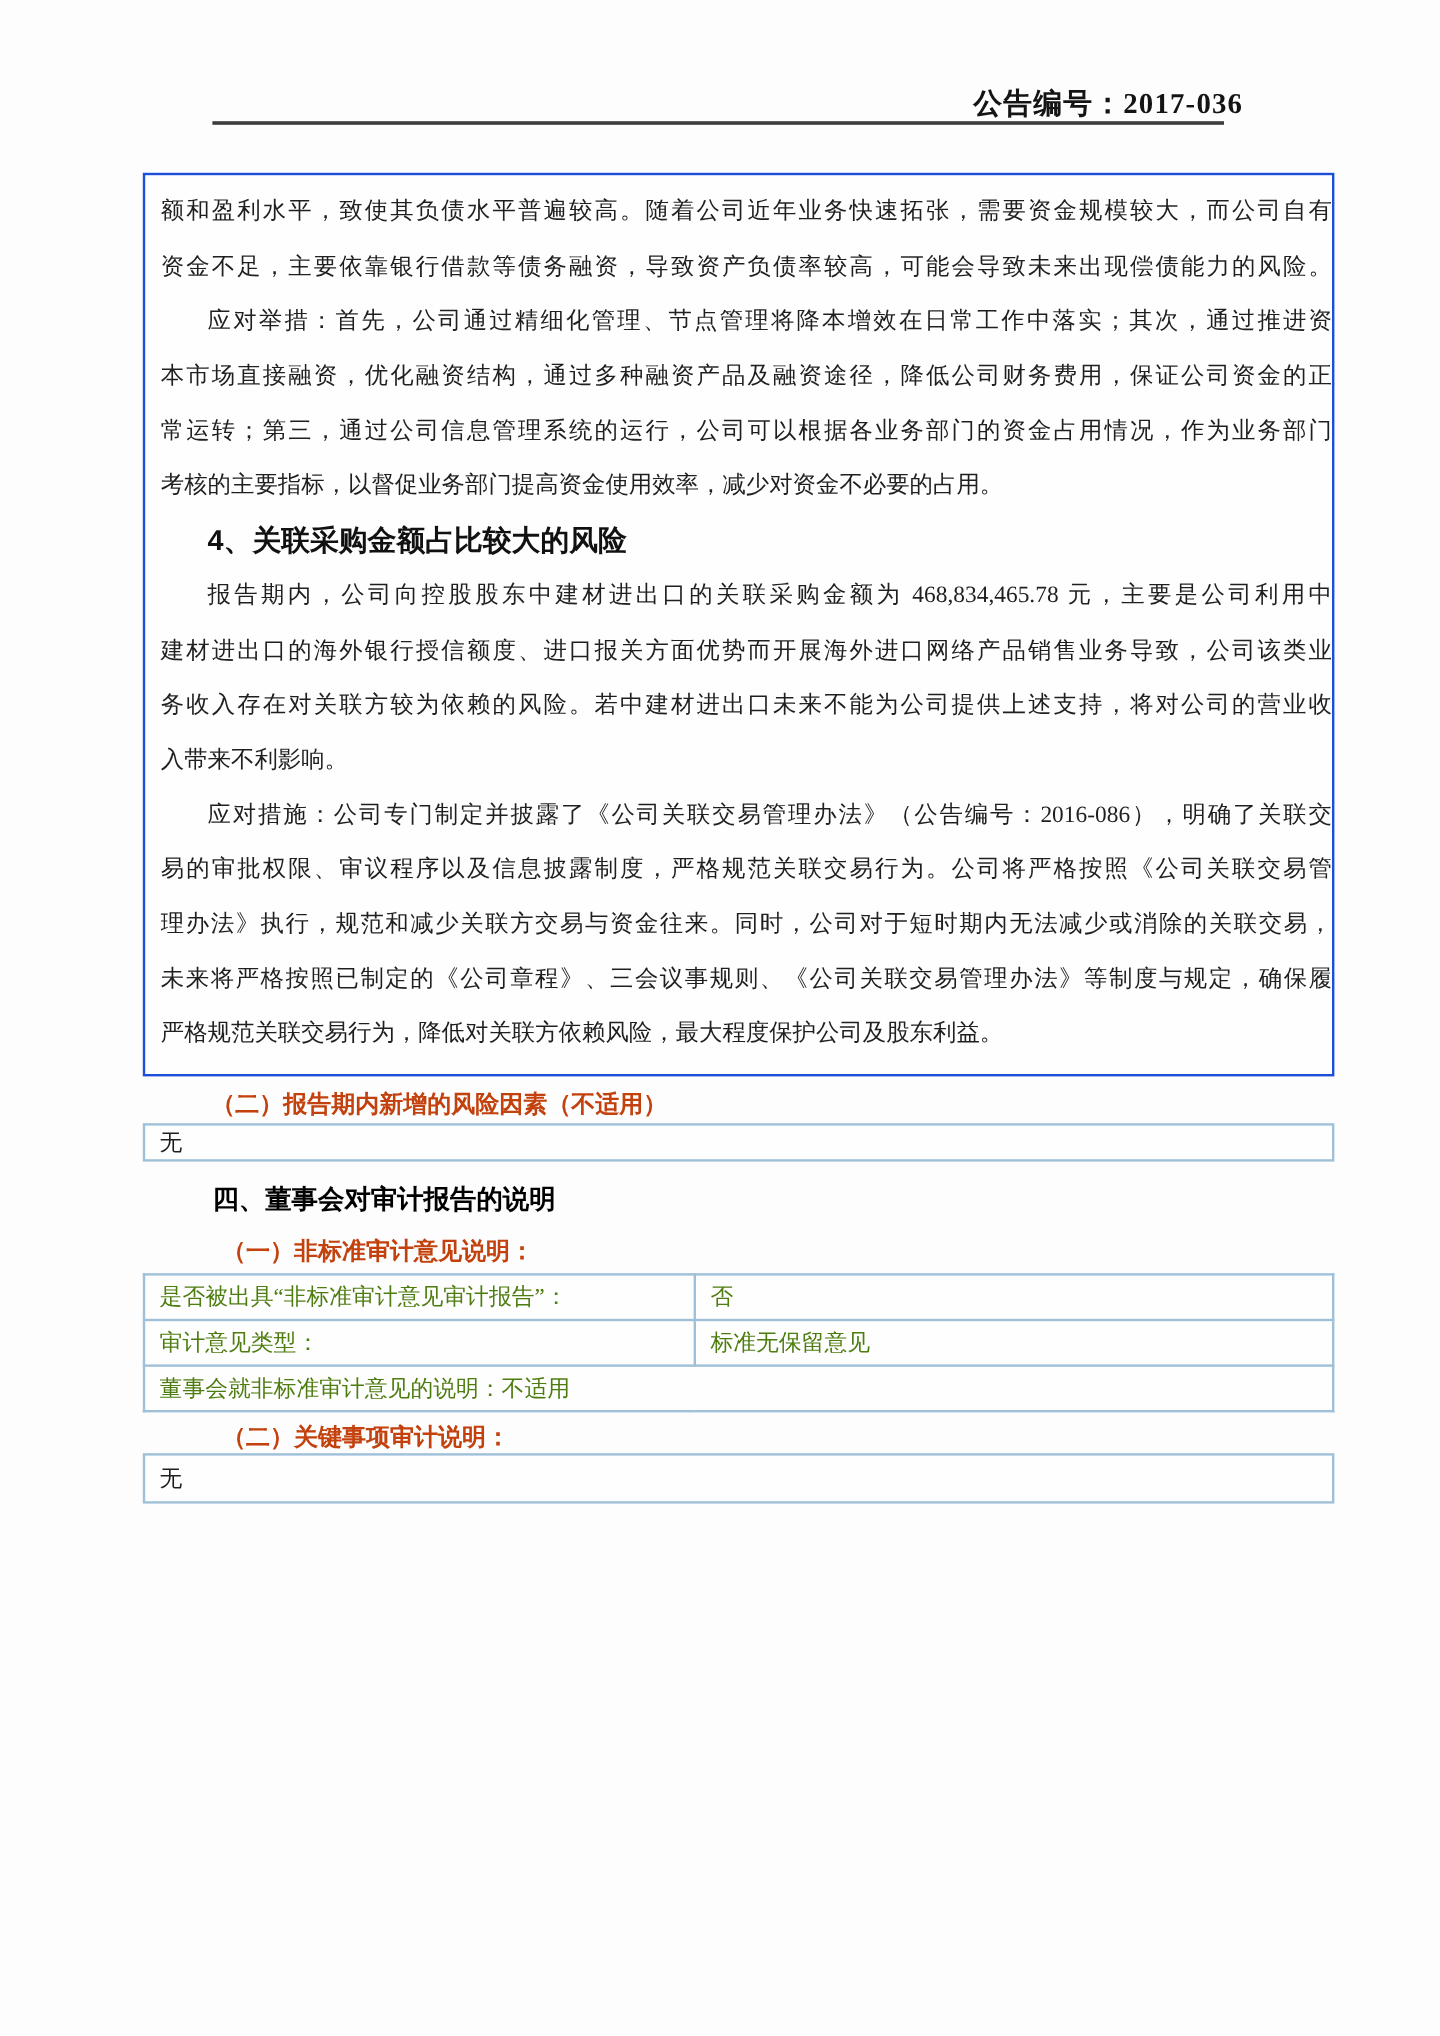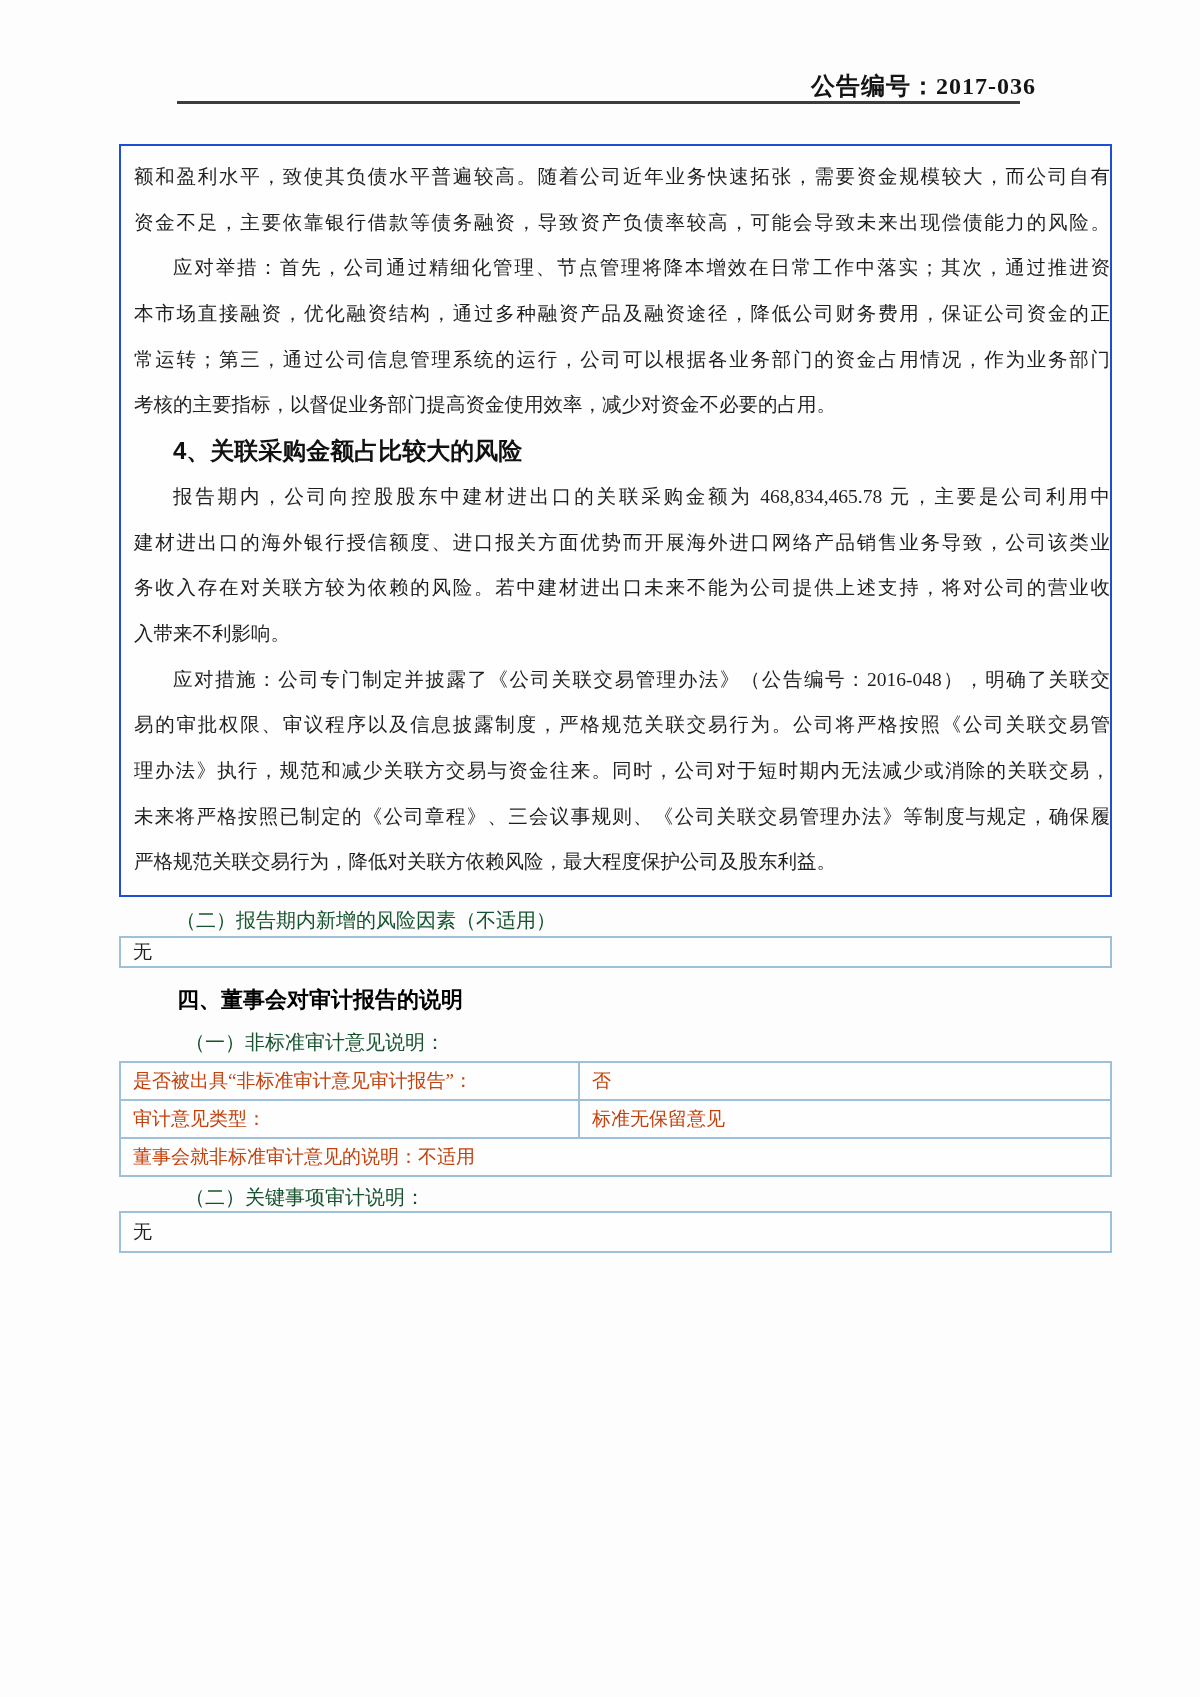--- a/index.html
+++ b/index.html
@@ -58,23 +58,23 @@
     font-weight: 700;
     font-family: "Liberation Sans", "DejaVu Sans", sans-serif;
     font-size: 24px;
     color: #111;
   }
 
   
   .h-sub {
     position: absolute;
     font-family: "Liberation Sans", "DejaVu Sans", sans-serif;
-    font-weight: 400;
+    font-weight: 700;
     font-size: 20px;
-    color: #14532d;
+    color: #c2410c;
     white-space: nowrap;
   }
   .h-main {
     position: absolute;
     left: 177px; top: 985px;
     font-family: "Liberation Sans", "DejaVu Sans", sans-serif;
     font-weight: 700;
     font-size: 22px;
     color: #000000;
     white-space: nowrap;
@@ -106,21 +106,21 @@
     width: 993px;
     border-collapse: collapse;
     table-layout: fixed;
     background: #fefefe;
   }
   .audit-table td {
     border: 2px solid #9fc0d9;
     height: 36px;
     padding: 0 12px;
     font-size: 19px;
-    color: #c2410c;
+    color: #4d7c0f;
     vertical-align: middle;
     white-space: nowrap;
     overflow: hidden;
   }
   .audit-table col.c1 { width: 459px; }
 </style>
 </head>
 <body>
 
 <div class="page">
@@ -133,21 +133,21 @@
     <div class="ln full">资金不足，主要依靠银行借款等债务融资，导致资产负债率较高，可能会导致未来出现偿债能力的风险。</div>
     <div class="ln full indent">应对举措：首先，公司通过精细化管理、节点管理将降本增效在日常工作中落实；其次，通过推进资</div>
     <div class="ln full">本市场直接融资，优化融资结构，通过多种融资产品及融资途径，降低公司财务费用，保证公司资金的正</div>
     <div class="ln full">常运转；第三，通过公司信息管理系统的运行，公司可以根据各业务部门的资金占用情况，作为业务部门</div>
     <div class="ln">考核的主要指标，以督促业务部门提高资金使用效率，减少对资金不必要的占用。</div>
     <div class="ln bold indent">4、关联采购金额占比较大的风险</div>
     <div class="ln full indent">报告期内，公司向控股股东中建材进出口的关联采购金额为 468,834,465.78 元，主要是公司利用中</div>
     <div class="ln full">建材进出口的海外银行授信额度、进口报关方面优势而开展海外进口网络产品销售业务导致，公司该类业</div>
     <div class="ln full">务收入存在对关联方较为依赖的风险。若中建材进出口未来不能为公司提供上述支持，将对公司的营业收</div>
     <div class="ln">入带来不利影响。</div>
-    <div class="ln full indent">应对措施：公司专门制定并披露了《公司关联交易管理办法》（公告编号：2016-048），明确了关联交</div>
+    <div class="ln full indent">应对措施：公司专门制定并披露了《公司关联交易管理办法》（公告编号：2016-086），明确了关联交</div>
     <div class="ln full">易的审批权限、审议程序以及信息披露制度，严格规范关联交易行为。公司将严格按照《公司关联交易管</div>
     <div class="ln full">理办法》执行，规范和减少关联方交易与资金往来。同时，公司对于短时期内无法减少或消除的关联交易，</div>
     <div class="ln full">未来将严格按照已制定的《公司章程》、三会议事规则、《公司关联交易管理办法》等制度与规定，确保履</div>
     <div class="ln">严格规范关联交易行为，降低对关联方依赖风险，最大程度保护公司及股东利益。</div>
   </div>
 
   <div class="h-sub pos-newrisk">（二）报告期内新增的风险因素（不适用）</div>
 
   <div class="none-box pos-none1">
     <span>无</span>

